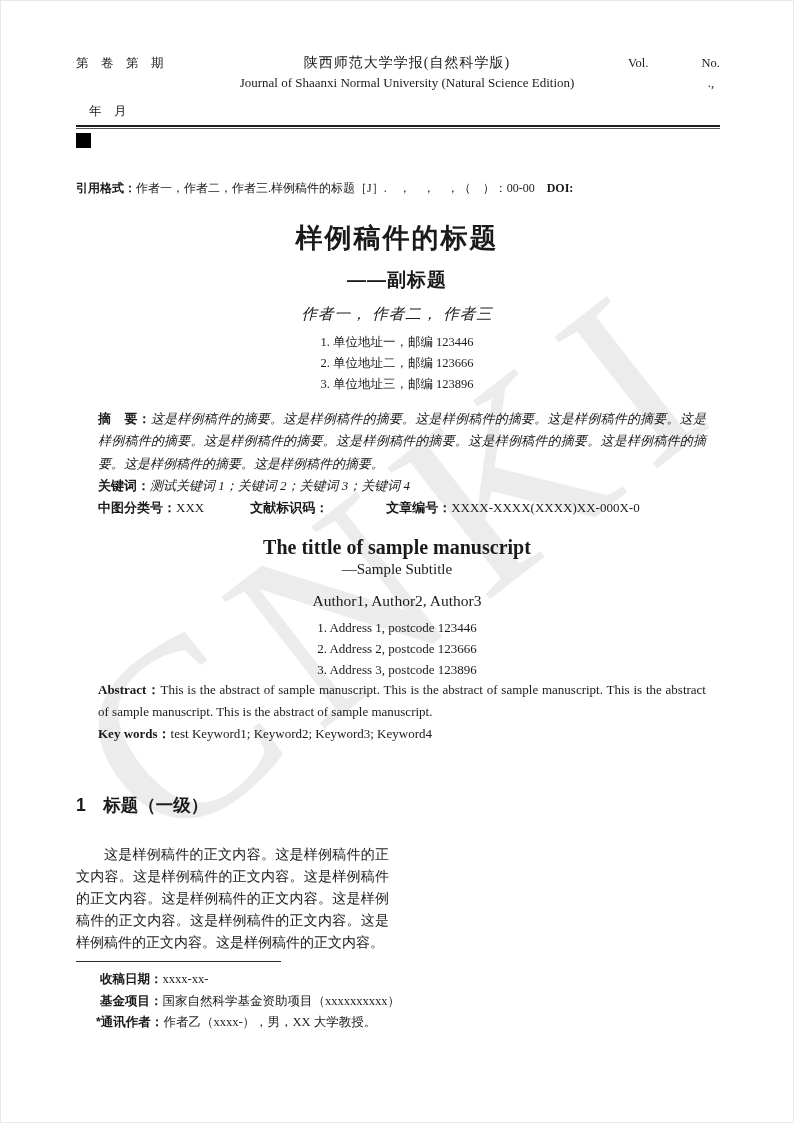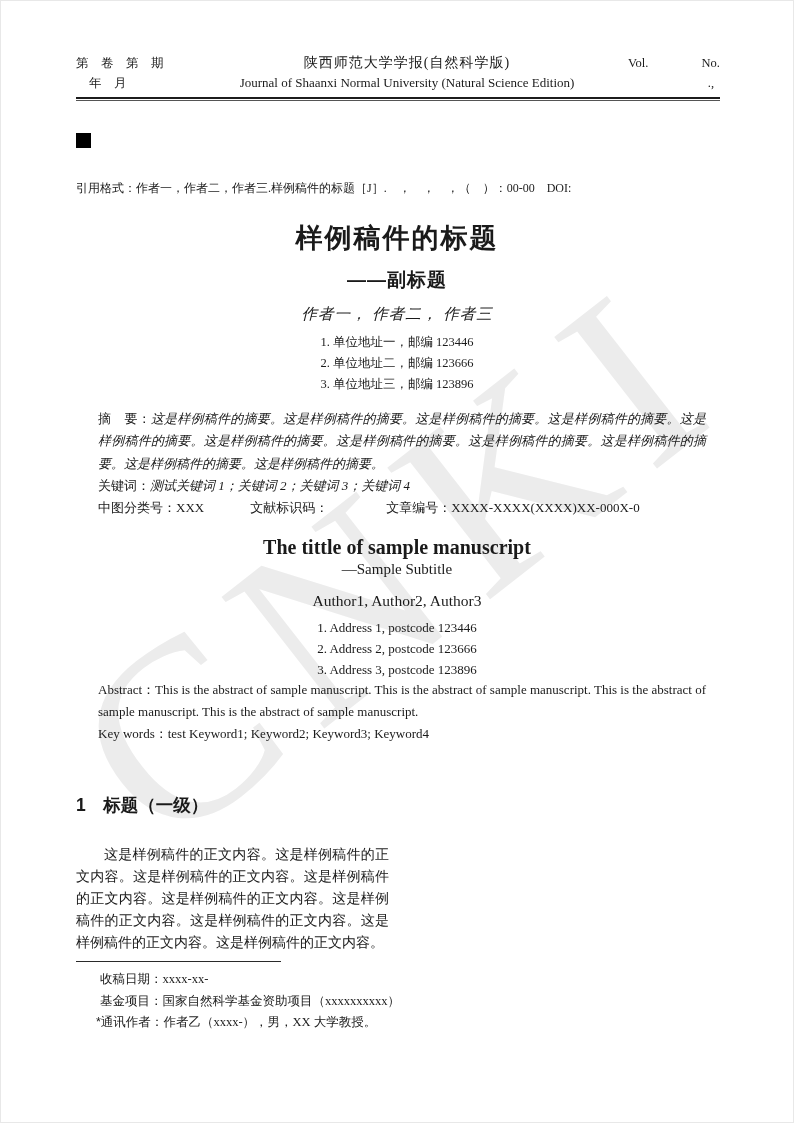--- a/index.html
+++ b/index.html
@@ -1,33 +1,33 @@
 <!DOCTYPE html>
 <html><head>
 <meta charset="utf-8">
 <style>
   html,body{margin:0;padding:0;background:#ffffff;}
   .page{position:relative;width:794px;height:1123px;background:#fff;overflow:hidden;
         font-family:"Liberation Serif",serif;color:#1a1a1a;box-sizing:border-box;border:1px solid #e8e8e8;}
   .layer{position:absolute;z-index:1;}
   .sans{font-family:"Liberation Sans",sans-serif;}
   .kai{font-style:italic;}
-  .b{font-weight:normal;margin-top:36px;}
+  .b{font-weight:bold;margin-top:36px;}
   .ctr{text-align:center;width:100%;left:0;}
 
   
   .watermark{position:absolute;left:-60px;top:415px;width:914px;text-align:center;z-index:0;
              font-family:"Liberation Serif",serif;font-size:255px;letter-spacing:26px;
              color:#ececec;transform:rotate(-38deg);user-select:none;}
 
   
   .header{top:52px;left:75px;width:644px;font-size:12.5px;line-height:20px;}
   .hrow{display:flex;justify-content:space-between;}
   .hleft{width:110px;white-space:nowrap;}
-  .hleft .l2{padding-left:13px;}
+  .hleft .l2{padding-left:13px;margin-top:28px;}
   .hcenter{flex:1;text-align:center;}
   .hcenter .jcn{font-size:14px;letter-spacing:1px;}
   .hcenter .jen{font-size:13px;text-align:center;}
   .hright{width:92px;}
   .vn{display:flex;justify-content:space-between;}
   .vn2{text-align:right;padding-right:6px;}
   .hrule{margin-top:4px;height:1px;border-top:2px solid #1c1c1c;border-bottom:1px solid #555;}
 
   .black-square{top:132px;left:75px;width:15px;height:15px;background:#000;}
 

